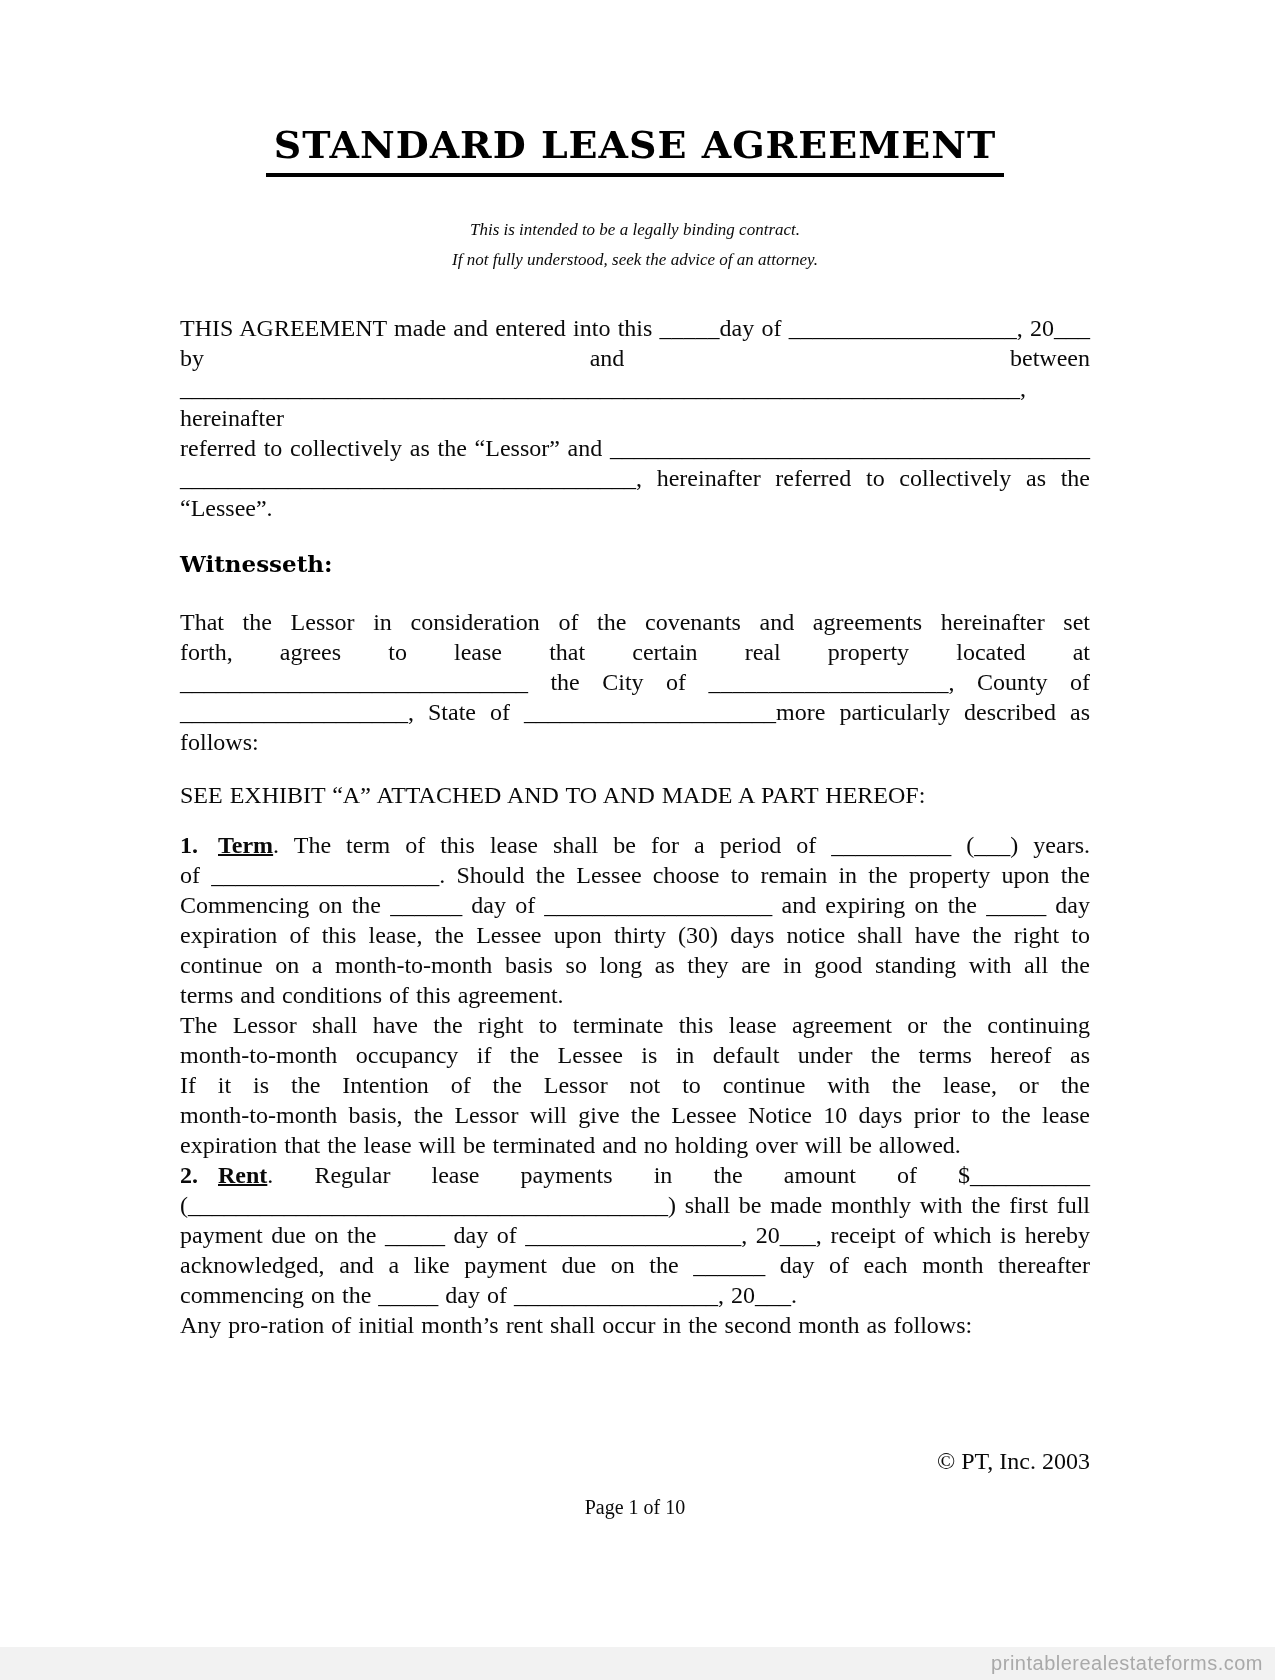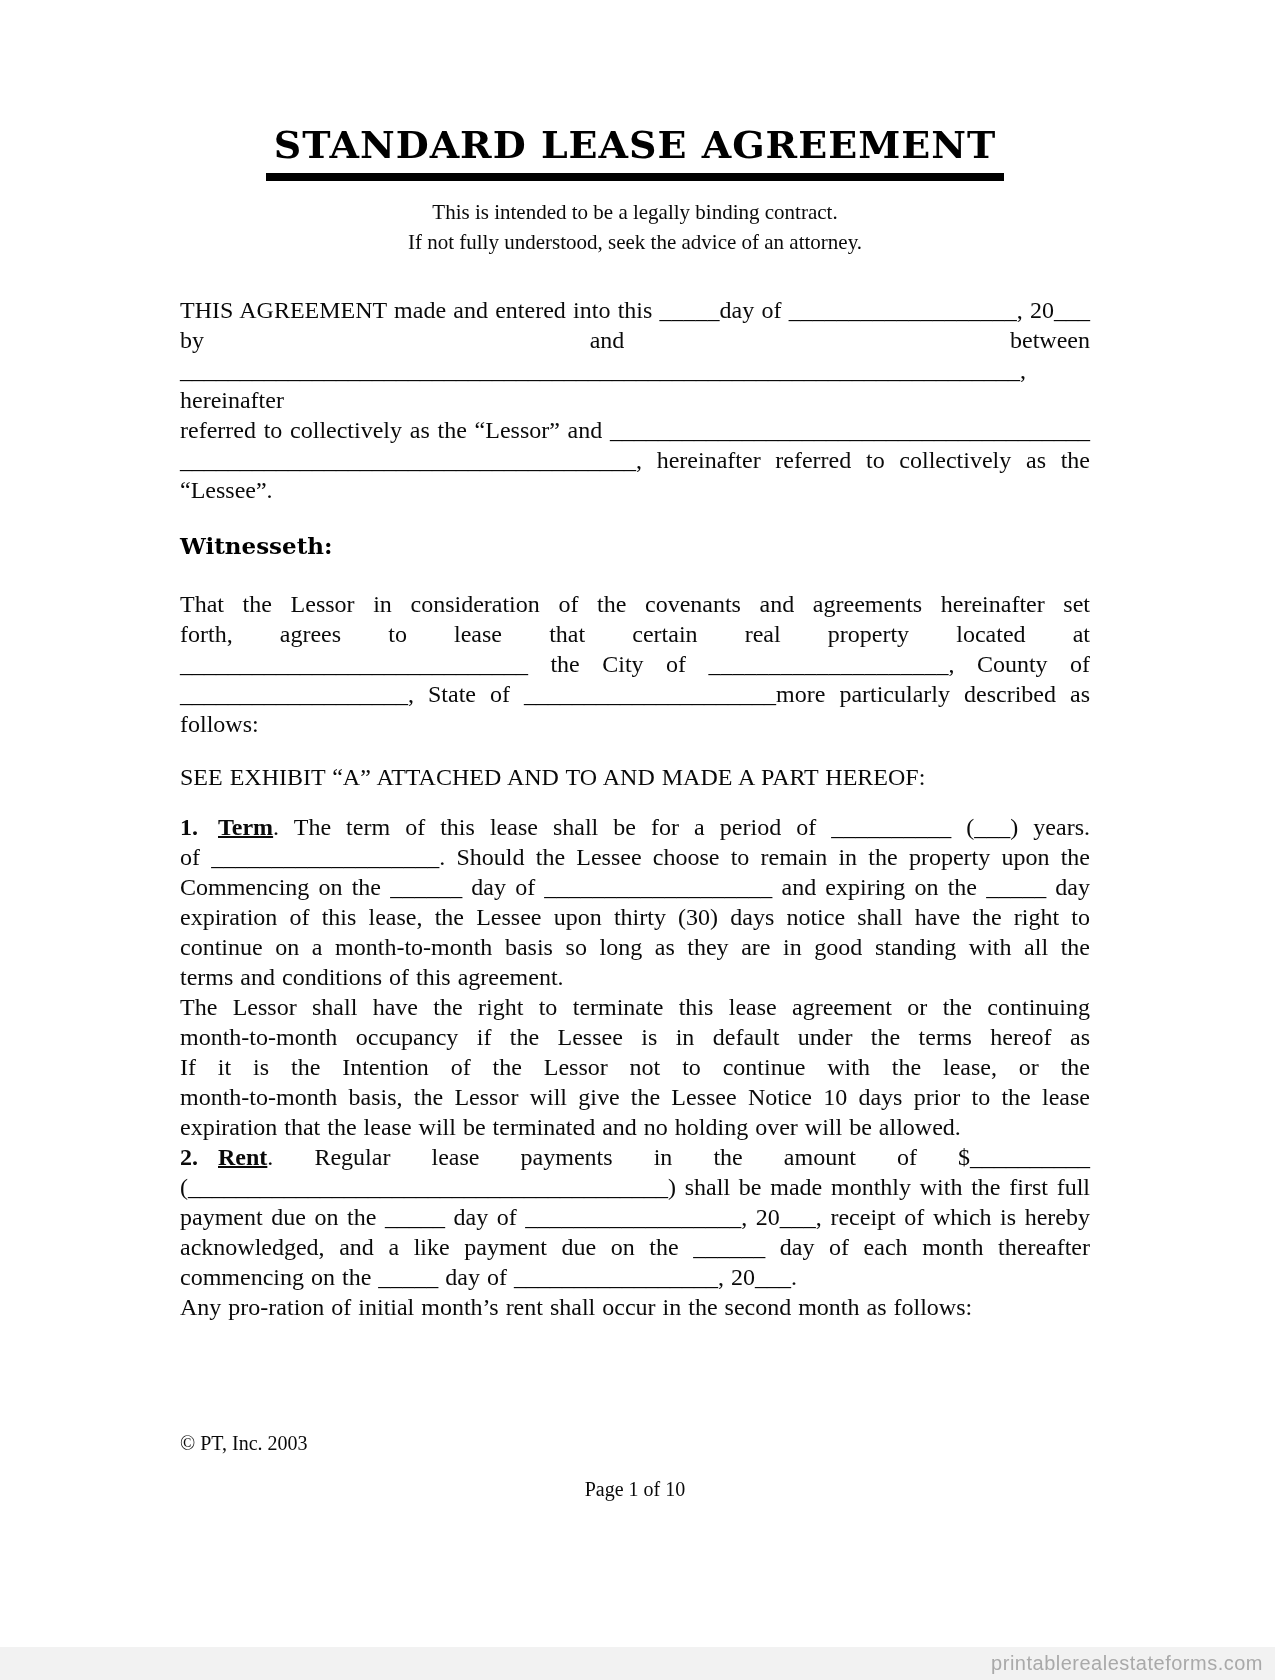--- a/index.html
+++ b/index.html
@@ -24,28 +24,29 @@
     text-align: center;
     font-family: "DejaVu Serif", serif;
     font-weight: bold;
     font-size: 38px;
     line-height: 1.3;
     letter-spacing: 1px;
     color: #000;
   }
   .doc-title .title-underline {
     display: inline-block;
-    border-bottom: 8px solid #000000;
+    border-bottom: 4px solid #000000;
     padding: 0 8px 4px 8px;
   }
   .subtitle {
-    margin-top: 16px;
+    margin-top: 38px;
     text-align: center;
-    font-size: 21px;
+    font-size: 17px;
     line-height: 30px;
+    font-style: italic;
   }
   .para {
     font-size: 24px;
     line-height: 30px;
     word-spacing: 1px;
   }
   .jline {
     text-align: justify;
     text-align-last: justify;
     text-justify: inter-word;
@@ -71,21 +72,22 @@
     font-weight: bold;
     text-decoration: underline;
     text-decoration-thickness: 2px;
   }
   .num-tab {
     display: inline-block;
     width: 20px;
   }
   .footer-copyright {
     margin-top: 106px;
-    font-size: 20px;
+    text-align: right;
+    font-size: 24px;
     line-height: 30px;
   }
   .footer-page {
     margin-top: 16px;
     text-align: center;
     font-size: 20px;
     line-height: 30px;
   }
   .watermark-band {
     position: absolute;

